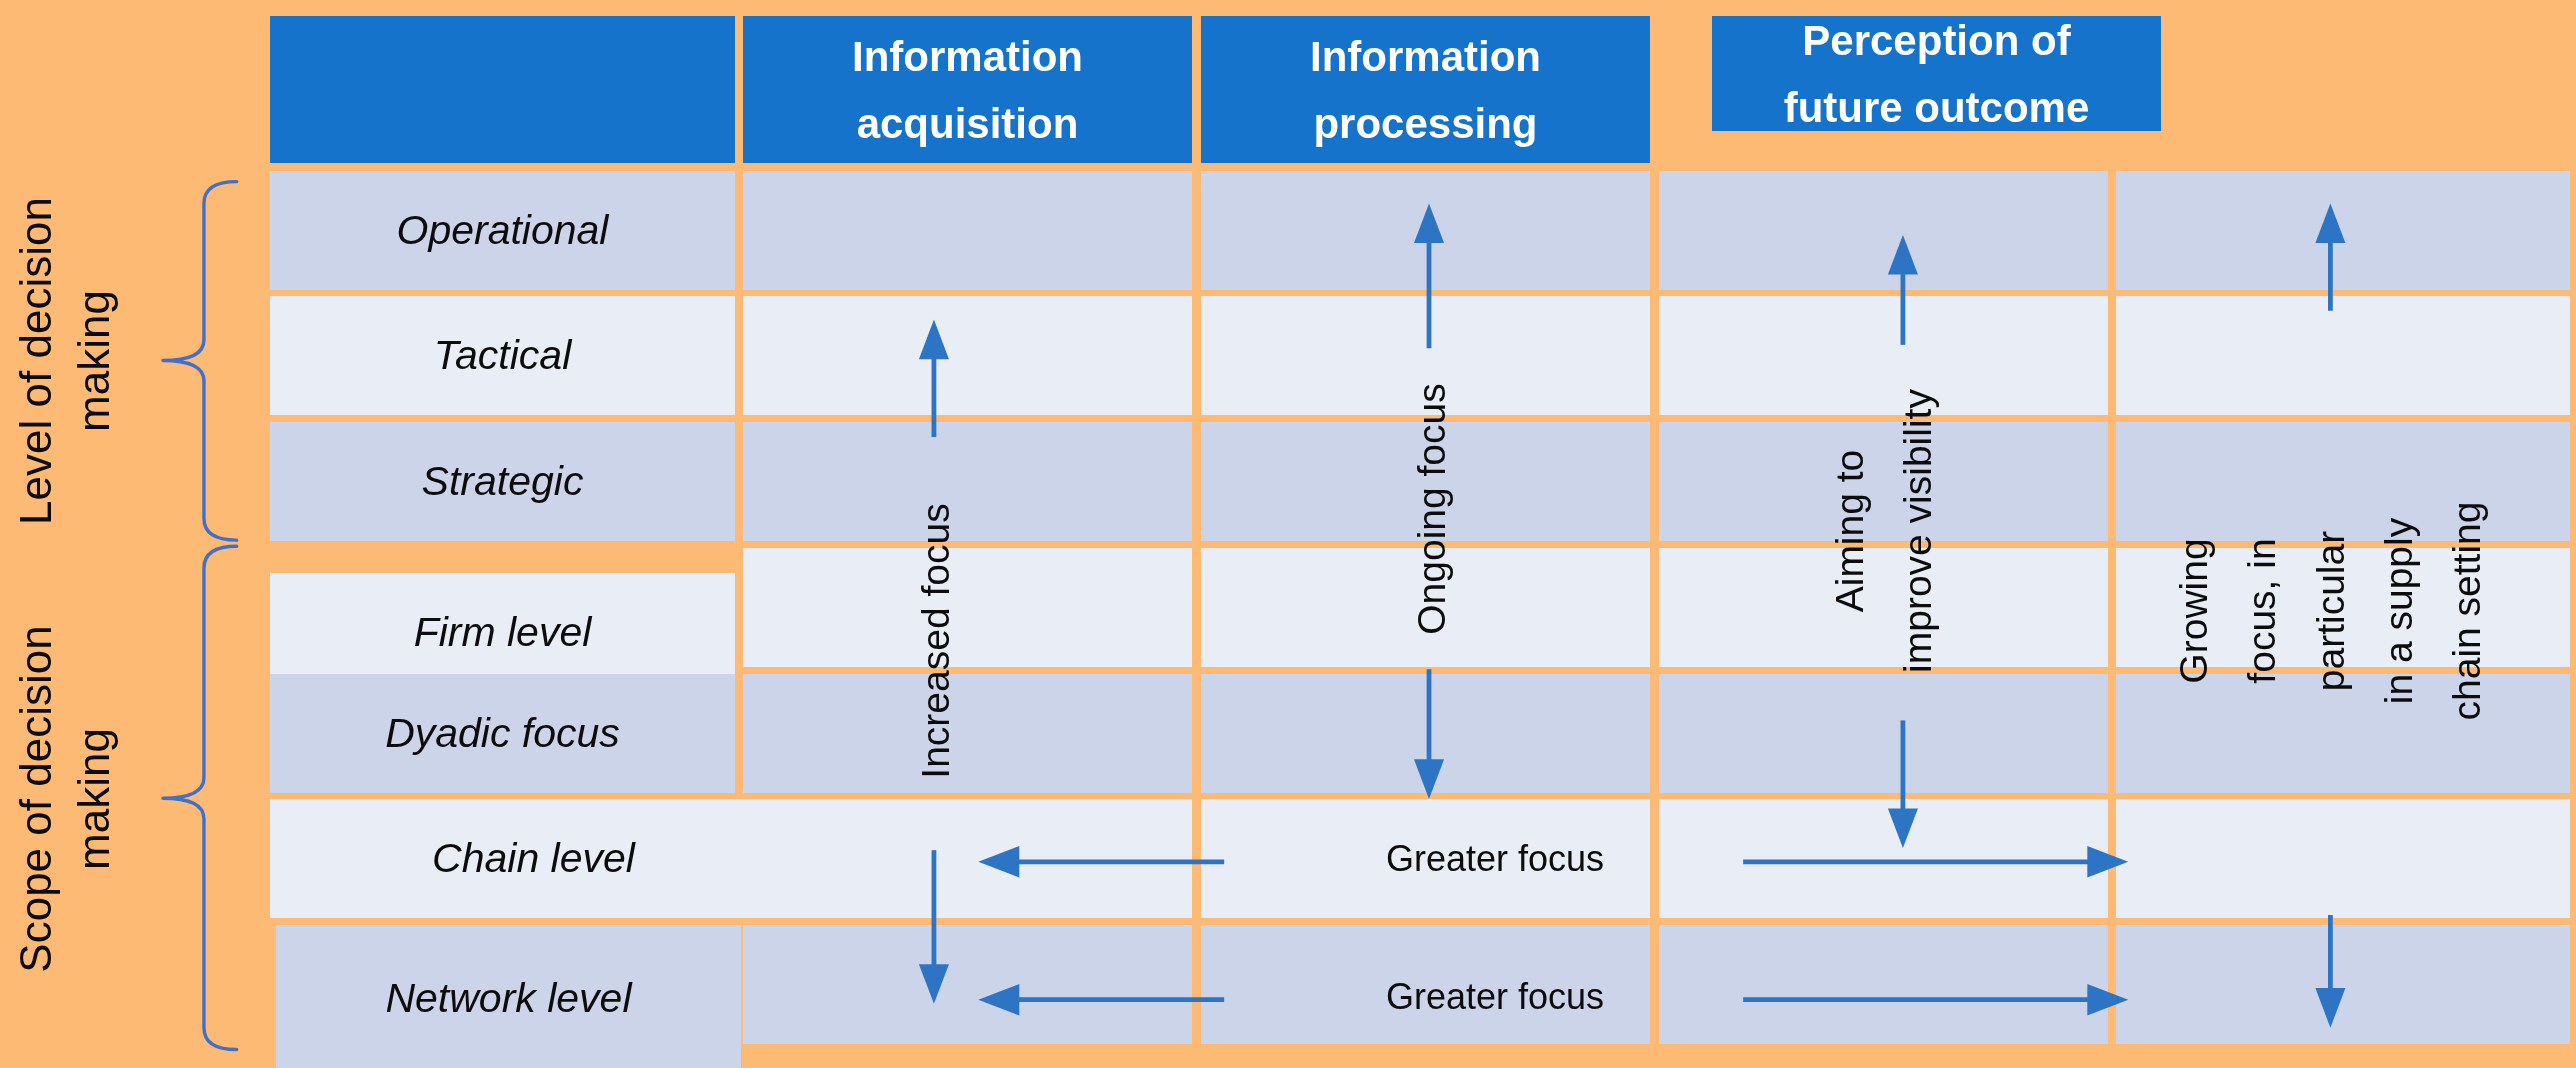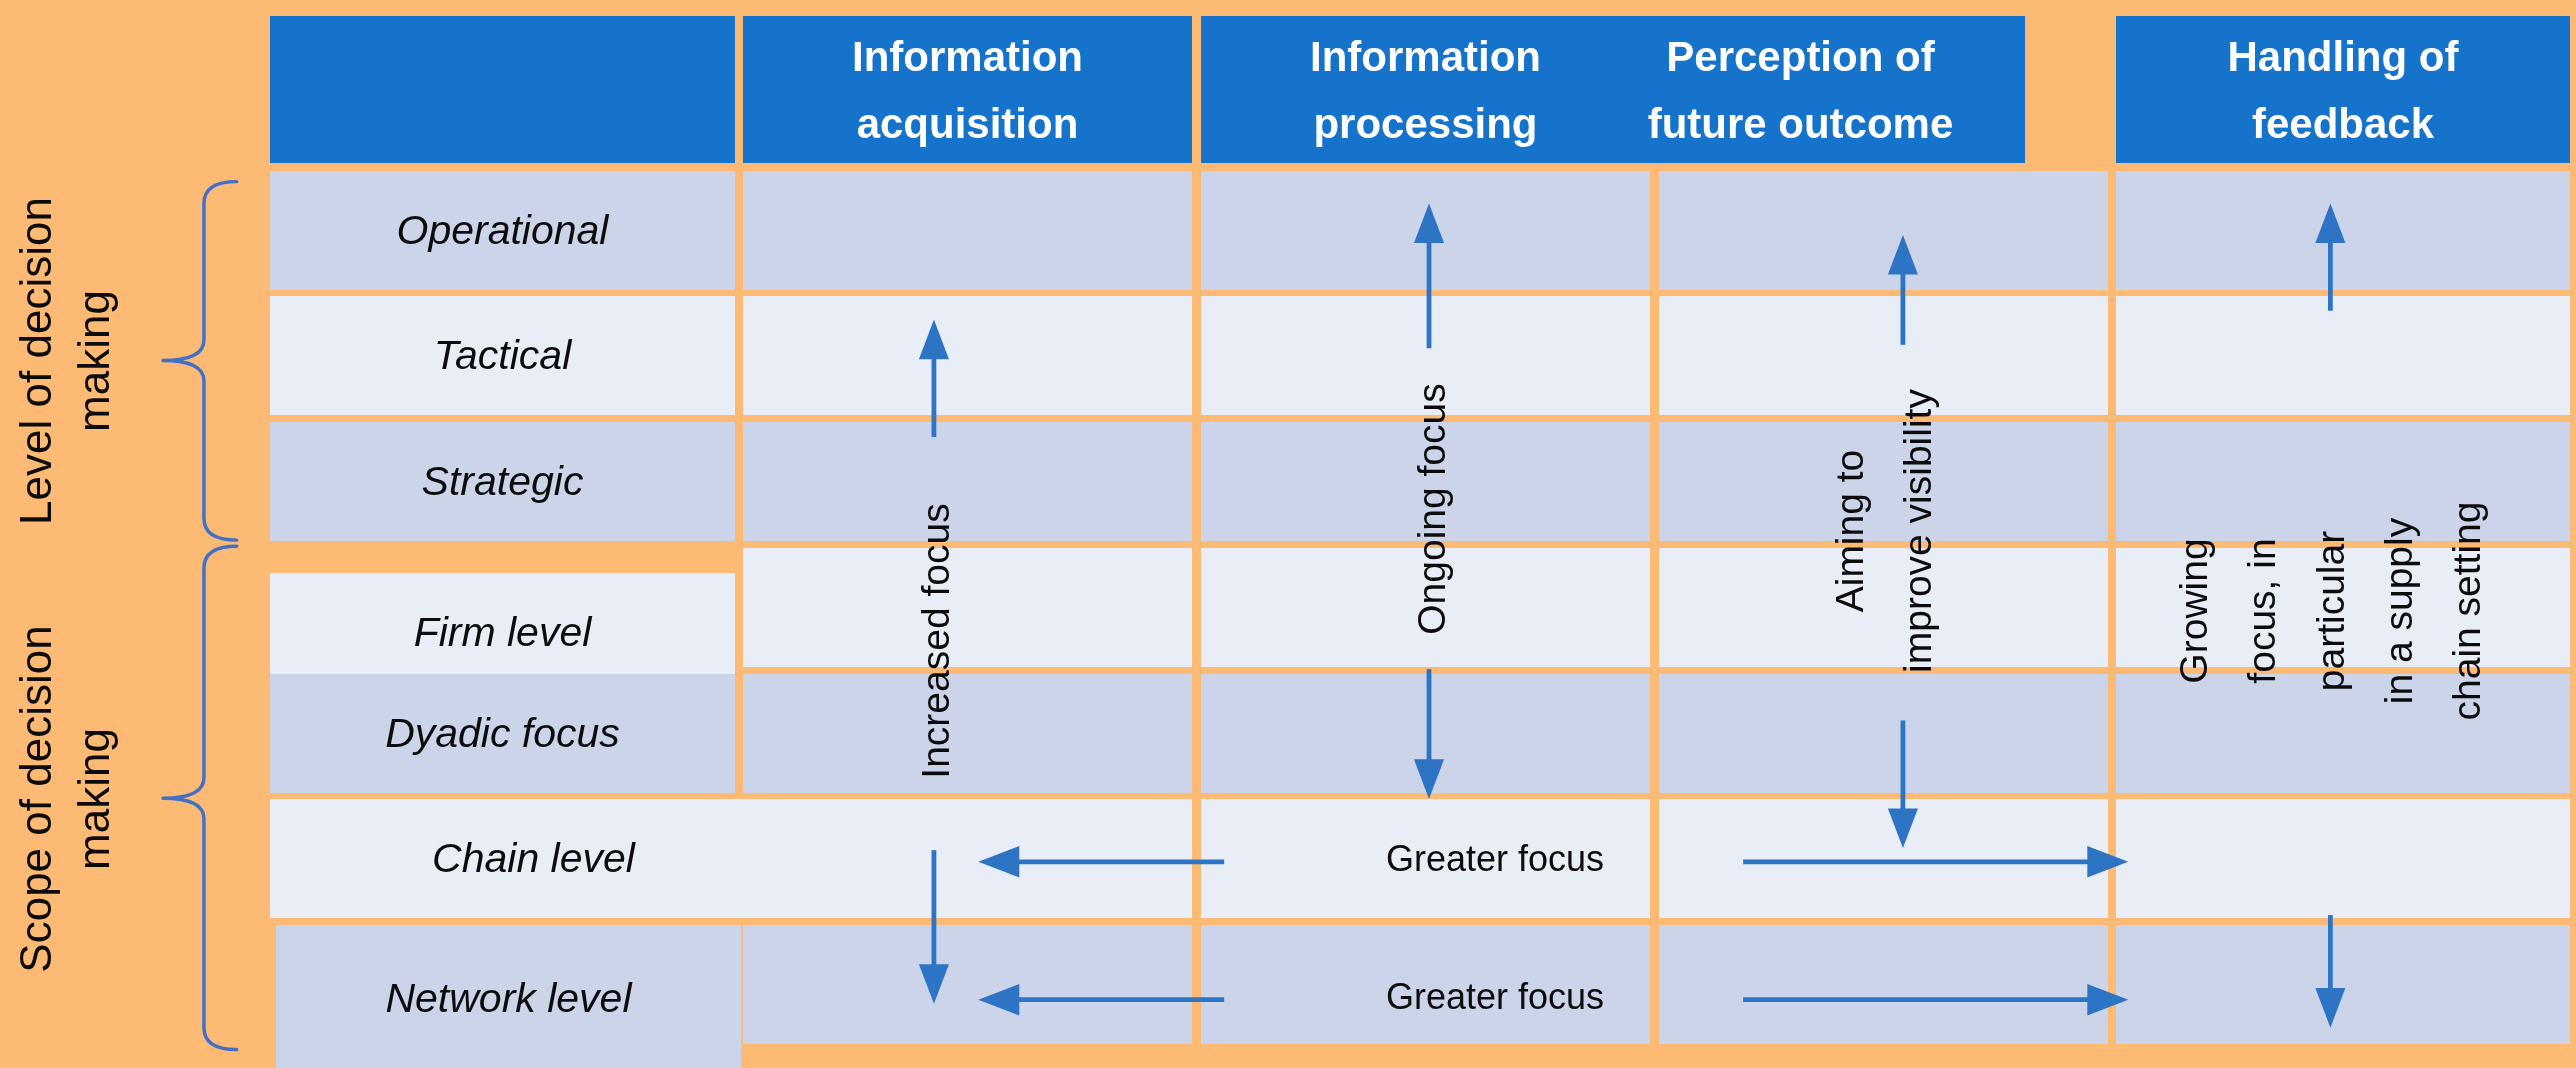--- a/index.html
+++ b/index.html
@@ -36,24 +36,22 @@
 </head>
 <body>
 
 <div class="canvas">
 
   <div class="cell hcell" style="left:270px;top:16.4px;width:465px;height:147px"></div>
   <div class="cell hcell" style="left:743px;top:16.4px;width:449px;height:147px">Information
 acquisition</div>
   <div class="cell hcell" style="left:1201px;top:16.4px;width:449px;height:147px">Information
 processing</div>
-  <div class="cell hcell" style="left:1576px;top:16.4px;width:449px;height:147px">Perception of
+  <div class="cell hcell" style="left:1712px;top:16.4px;width:449px;height:115px">Perception of
 future outcome</div>
-  <div class="cell hcell" style="left:2116px;top:16.4px;width:454px;height:147px">Handling of
-feedback</div>
 
   <div id="grid">
       <div class="cell row-label row-dark" style="left: 270px; top: 171px; width: 465px; height: 119px;">Operational</div>
       <div class="cell body-cell row-dark" style="left: 743px; top: 171px; width: 449px; height: 119px;"></div>
       <div class="cell body-cell row-dark" style="left: 1201px; top: 171px; width: 449px; height: 119px;"></div>
       <div class="cell body-cell row-dark" style="left: 1659px; top: 171px; width: 449px; height: 119px;"></div>
       <div class="cell body-cell row-dark" style="left: 2116px; top: 171px; width: 454px; height: 119px;"></div>
       <div class="cell row-label row-light" style="left: 270px; top: 296px; width: 465px; height: 119px;">Tactical</div>
       <div class="cell body-cell row-light" style="left: 743px; top: 296px; width: 449px; height: 119px;"></div>
       <div class="cell body-cell row-light" style="left: 1201px; top: 296px; width: 449px; height: 119px;"></div>

